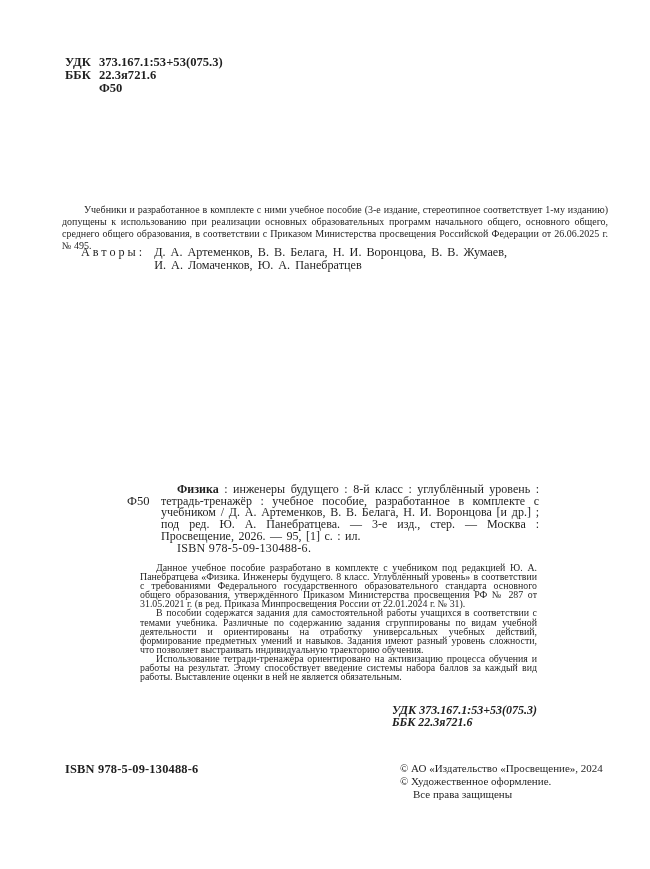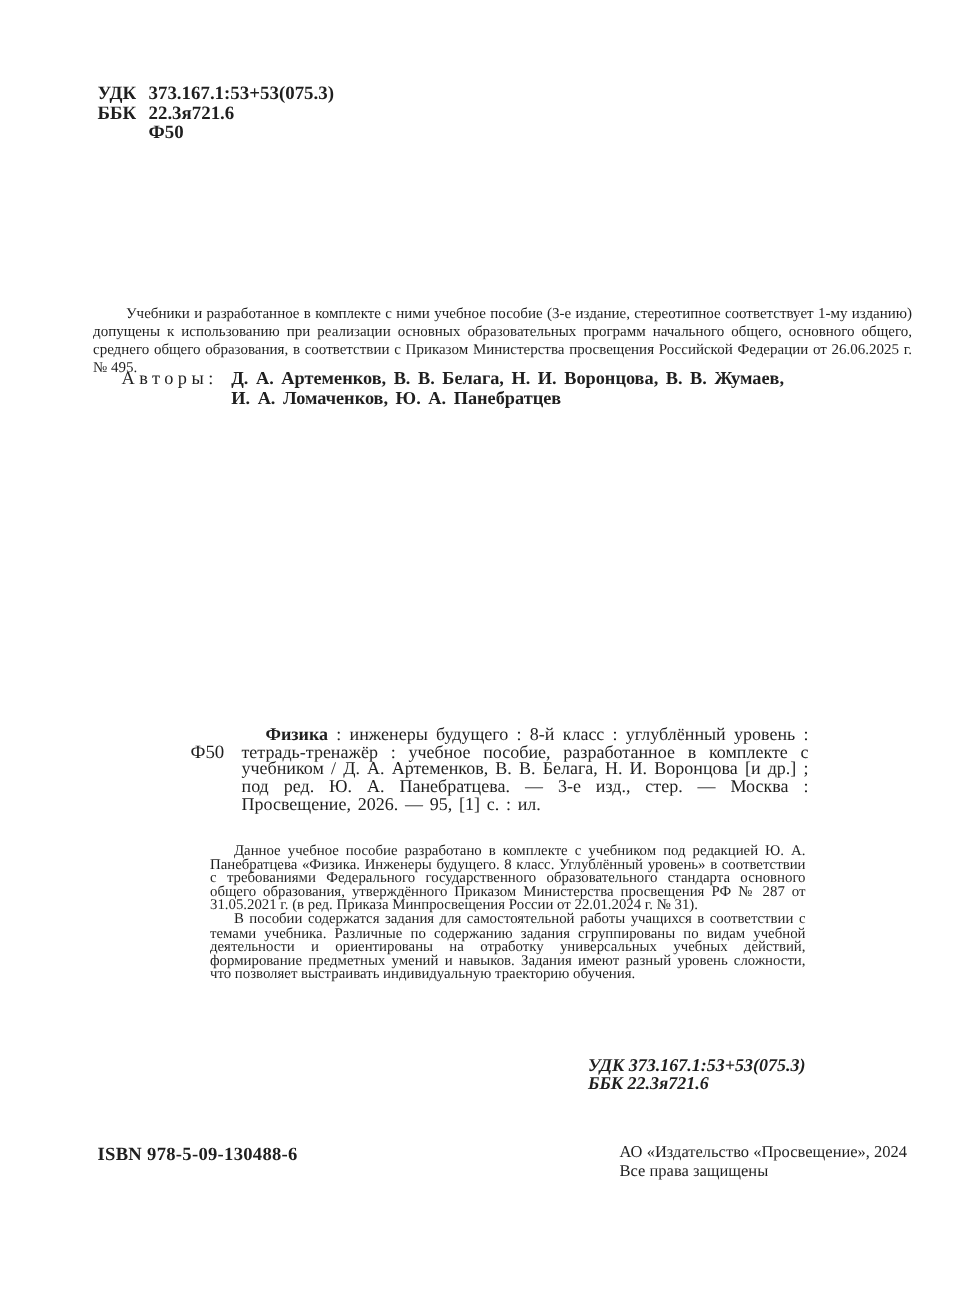--- a/index.html
+++ b/index.html
@@ -31,21 +31,21 @@
   }
   .admission p { margin: 0; text-indent: 22px; }
 
   
   .authors {
     left: 81px; top: 246px;
     font-size: 12.2px; line-height: 13.4px;
     display: flex;
   }
   .authors .authors-label { letter-spacing: 3px; white-space: nowrap; margin-right: 9px; text-align: right; }
-  .authors .authors-names { width: 408px; word-spacing: 2px; font-weight: bold; }
+  .authors .authors-names { width: 408px; word-spacing: 2px; }
 
   
   .catalog {
     left: 127px; top: 484px; width: 412px;
     font-size: 12px; line-height: 11.7px;
   }
   .catalog .code {
     position: absolute; left: 0; top: 11.7px;
     font-size: 12.6px;
   }
@@ -113,30 +113,33 @@
 </div>
 
 <div class="abs authors">
   <span class="authors-label">Авторы:</span>
   <span class="authors-names">Д.&nbsp;А.&nbsp;Артеменков, В.&nbsp;В.&nbsp;Белага, Н.&nbsp;И.&nbsp;Воронцова, В.&nbsp;В.&nbsp;Жумаев, И.&nbsp;А.&nbsp;Ломаченков, Ю.&nbsp;А.&nbsp;Панебратцев</span>
 </div>
 
 <div class="abs catalog">
   <span class="code">Ф50</span>
   <div class="card-text"><span class="card-title">Физика</span><span> : инженеры будущего : 8-й класс : углублённый уровень : тетрадь-тренажёр : учебное пособие, разработанное в комплекте с учебником / Д. А. Артеменков, В. В. Белага, Н. И. Воронцова [и др.] ; под ред. Ю. А. Панебратцева. — 3-е изд., стер. — Москва : Просвещение, 2026. — 95, [1] с. : ил.</span></div>
+  <div class="card-isbn">ISBN 978-5-09-130488-6.</div>
 </div>
 
 <div class="abs annotation">
   <p>Данное учебное пособие разработано в комплекте с учебником под редакцией Ю. А. Панебратцева «Физика. Инженеры будущего. 8 класс. Углублённый уровень» в соответствии с требованиями Федерального государственного образовательного стандарта основного общего образования, утверждённого Приказом Министерства просвещения РФ № 287 от 31.05.2021 г. (в ред. Приказа Минпросвещения России от 22.01.2024 г. № 31).</p>
   <p>В пособии содержатся задания для самостоятельной работы учащихся в соответствии с темами учебника. Различные по содержанию задания сгруппированы по видам учебной деятельности и ориентированы на отработку универсальных учебных действий, формирование предметных умений и навыков. Задания имеют разный уровень сложности, что позволяет выстраивать индивидуальную траекторию обучения.</p>
+  <p>Использование тетради-тренажёра ориентировано на активизацию процесса обучения и работы на результат. Этому способствует введение системы набора баллов за каждый вид работы. Выставление оценки в ней не является обязательным.</p>
 </div>
 
 <div class="abs bottom-codes">
   <div>УДК 373.167.1:53+53(075.3)</div>
   <div>ББК 22.3я721.6</div>
 </div>
 
 <div class="abs footer-isbn">ISBN 978-5-09-130488-6</div>
 
 <div class="abs footer-copyright">
-  <div class="cont">АО «Издательство «Просвещение», 2024</div>
+  <div>© АО «Издательство «Просвещение», 2024</div>
+  <div>© Художественное оформление.</div>
   <div class="cont">Все права защищены</div>
 </div>
 
 </body></html>

